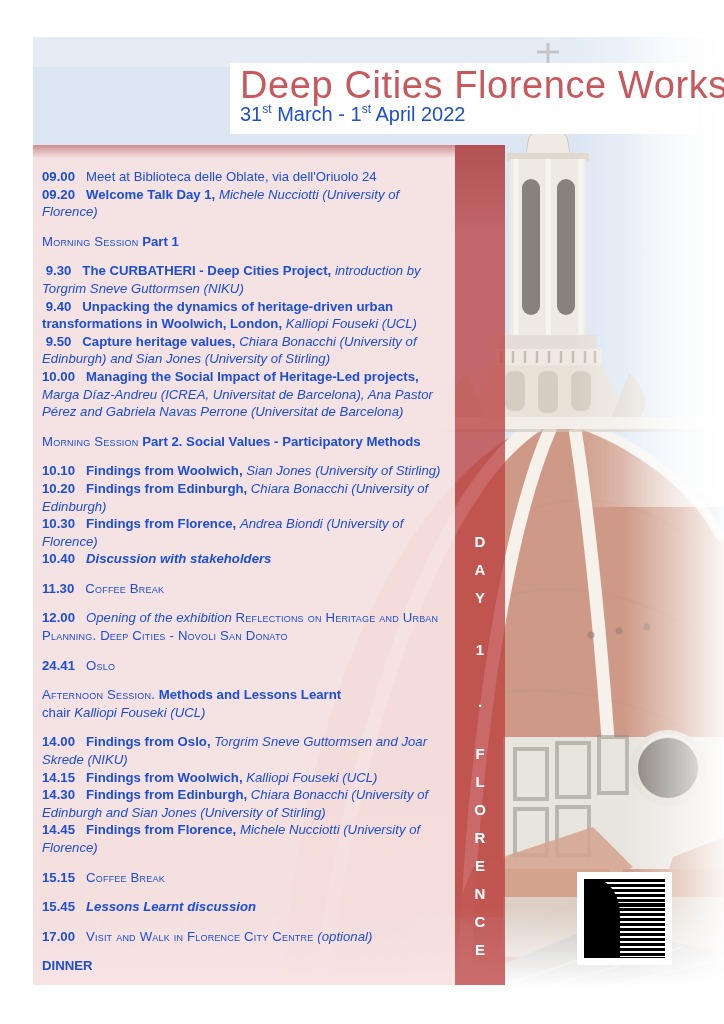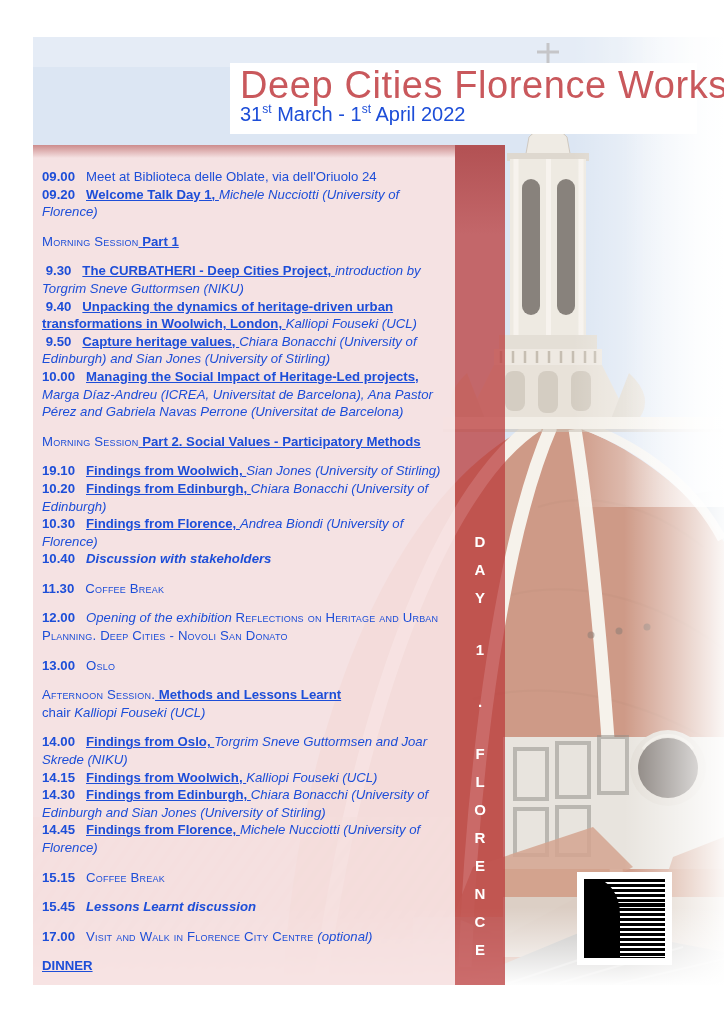--- a/index.html
+++ b/index.html
@@ -20,21 +20,21 @@
   
   .panel{position:absolute;left:33px;top:145px;width:422px;height:840px;
          background:rgba(246,225,225,.93);box-sizing:border-box;}
   .panel-strip{position:absolute;left:0;top:0;width:100%;height:13px;
          background:linear-gradient(180deg,rgba(198,125,125,.85),rgba(198,125,125,0));}
   .schedule{position:absolute;left:9px;top:23px;width:408px;
             font-size:13.2px;line-height:17.6px;color:#1d4ed8;}
   .line{margin:0;}
   .line.gap{margin-top:12px;}
   .time{font-weight:700;margin-right:11px;}
-  .bold{font-weight:700;text-decoration:underline;}
+  .bold{font-weight:700;}
   .ital{font-style:italic;}
   .boldital{font-weight:700;font-style:italic;}
   .sc{font-variant:small-caps;font-weight:400;letter-spacing:.2px;}
   .reg{}
 
   
   .daybar{position:absolute;left:455px;top:145px;width:50px;height:840px;
           background:rgba(187,60,60,.75);}
   .daybar::before{content:"";position:absolute;inset:0;
           background:linear-gradient(180deg,rgba(140,30,30,.30),rgba(140,30,30,0) 90px);}
@@ -174,27 +174,27 @@
     <div class="panel-strip"></div>
     <div class="schedule">
         <p class="line"><span class="time">09.00</span><span class="reg">Meet at Biblioteca delle Oblate, via dell'Oriuolo 24</span></p>
         <p class="line"><span class="time">09.20</span><span class="bold">Welcome Talk Day 1, </span><span class="ital">Michele Nucciotti (University of Florence)</span></p>
         <p class="line gap"><span class="sc">Morning Session</span><span class="bold"> Part 1</span></p>
         <p class="line gap"><span class="time">&nbsp;9.30</span><span class="bold">The CURBATHERI - Deep Cities Project, </span><span class="ital">introduction by Torgrim Sneve Guttormsen (NIKU)</span></p>
         <p class="line"><span class="time">&nbsp;9.40</span><span class="bold">Unpacking the dynamics of heritage-driven urban transformations in Woolwich, London, </span><span class="ital">Kalliopi Fouseki (UCL)</span></p>
         <p class="line"><span class="time">&nbsp;9.50</span><span class="bold">Capture heritage values, </span><span class="ital">Chiara Bonacchi (University of Edinburgh) and Sian Jones (University of Stirling)</span></p>
         <p class="line"><span class="time">10.00</span><span class="bold">Managing the Social Impact of Heritage-Led projects, </span><span class="ital">Marga Díaz-Andreu (ICREA, Universitat de Barcelona), Ana Pastor Pérez and Gabriela Navas Perrone (Universitat de Barcelona)</span></p>
         <p class="line gap"><span class="sc">Morning Session</span><span class="bold"> Part 2. Social Values - Participatory Methods</span></p>
-        <p class="line gap"><span class="time">19.10</span><span class="bold">Findings from Woolwich, </span><span class="ital">Sian Jones (University of Stirling)</span></p>
+        <p class="line gap"><span class="time">10.10</span><span class="bold">Findings from Woolwich, </span><span class="ital">Sian Jones (University of Stirling)</span></p>
         <p class="line"><span class="time">10.20</span><span class="bold">Findings from Edinburgh, </span><span class="ital">Chiara Bonacchi (University of Edinburgh)</span></p>
         <p class="line"><span class="time">10.30</span><span class="bold">Findings from Florence, </span><span class="ital">Andrea Biondi (University of Florence)</span></p>
         <p class="line"><span class="time">10.40</span><span class="boldital">Discussion with stakeholders</span></p>
         <p class="line gap"><span class="time">11.30</span><span class="sc">Coffee Break</span></p>
         <p class="line gap"><span class="time">12.00</span><span class="ital">Opening of  the exhibition </span><span class="sc">Reflections on Heritage and Urban Planning. Deep Cities - Novoli San Donato</span></p>
-        <p class="line gap"><span class="time">13.00</span><span class="sc">Oslo</span></p>
+        <p class="line gap"><span class="time">24.41</span><span class="sc">Oslo</span></p>
         <p class="line gap"><span class="sc">Afternoon Session.</span><span class="bold"> Methods and Lessons Learnt</span></p>
         <p class="line"><span class="reg">chair </span><span class="ital">Kalliopi Fouseki  (UCL)</span></p>
         <p class="line gap"><span class="time">14.00</span><span class="bold">Findings from Oslo, </span><span class="ital">Torgrim Sneve Guttormsen and Joar Skrede (NIKU)</span></p>
         <p class="line"><span class="time">14.15</span><span class="bold">Findings from Woolwich, </span><span class="ital">Kalliopi Fouseki (UCL)</span></p>
         <p class="line"><span class="time">14.30</span><span class="bold">Findings from Edinburgh, </span><span class="ital">Chiara Bonacchi (University of Edinburgh and Sian Jones (University of Stirling)</span></p>
         <p class="line"><span class="time">14.45</span><span class="bold">Findings from Florence, </span><span class="ital">Michele Nucciotti (University of Florence)</span></p>
         <p class="line gap"><span class="time">15.15</span><span class="sc">Coffee Break</span></p>
         <p class="line gap"><span class="time">15.45</span><span class="boldital">Lessons Learnt discussion</span></p>
         <p class="line gap"><span class="time">17.00</span><span class="sc">Visit and Walk in Florence City Centre </span><span class="ital">(optional)</span></p>
         <p class="line gap"><span class="bold">DINNER</span></p>

